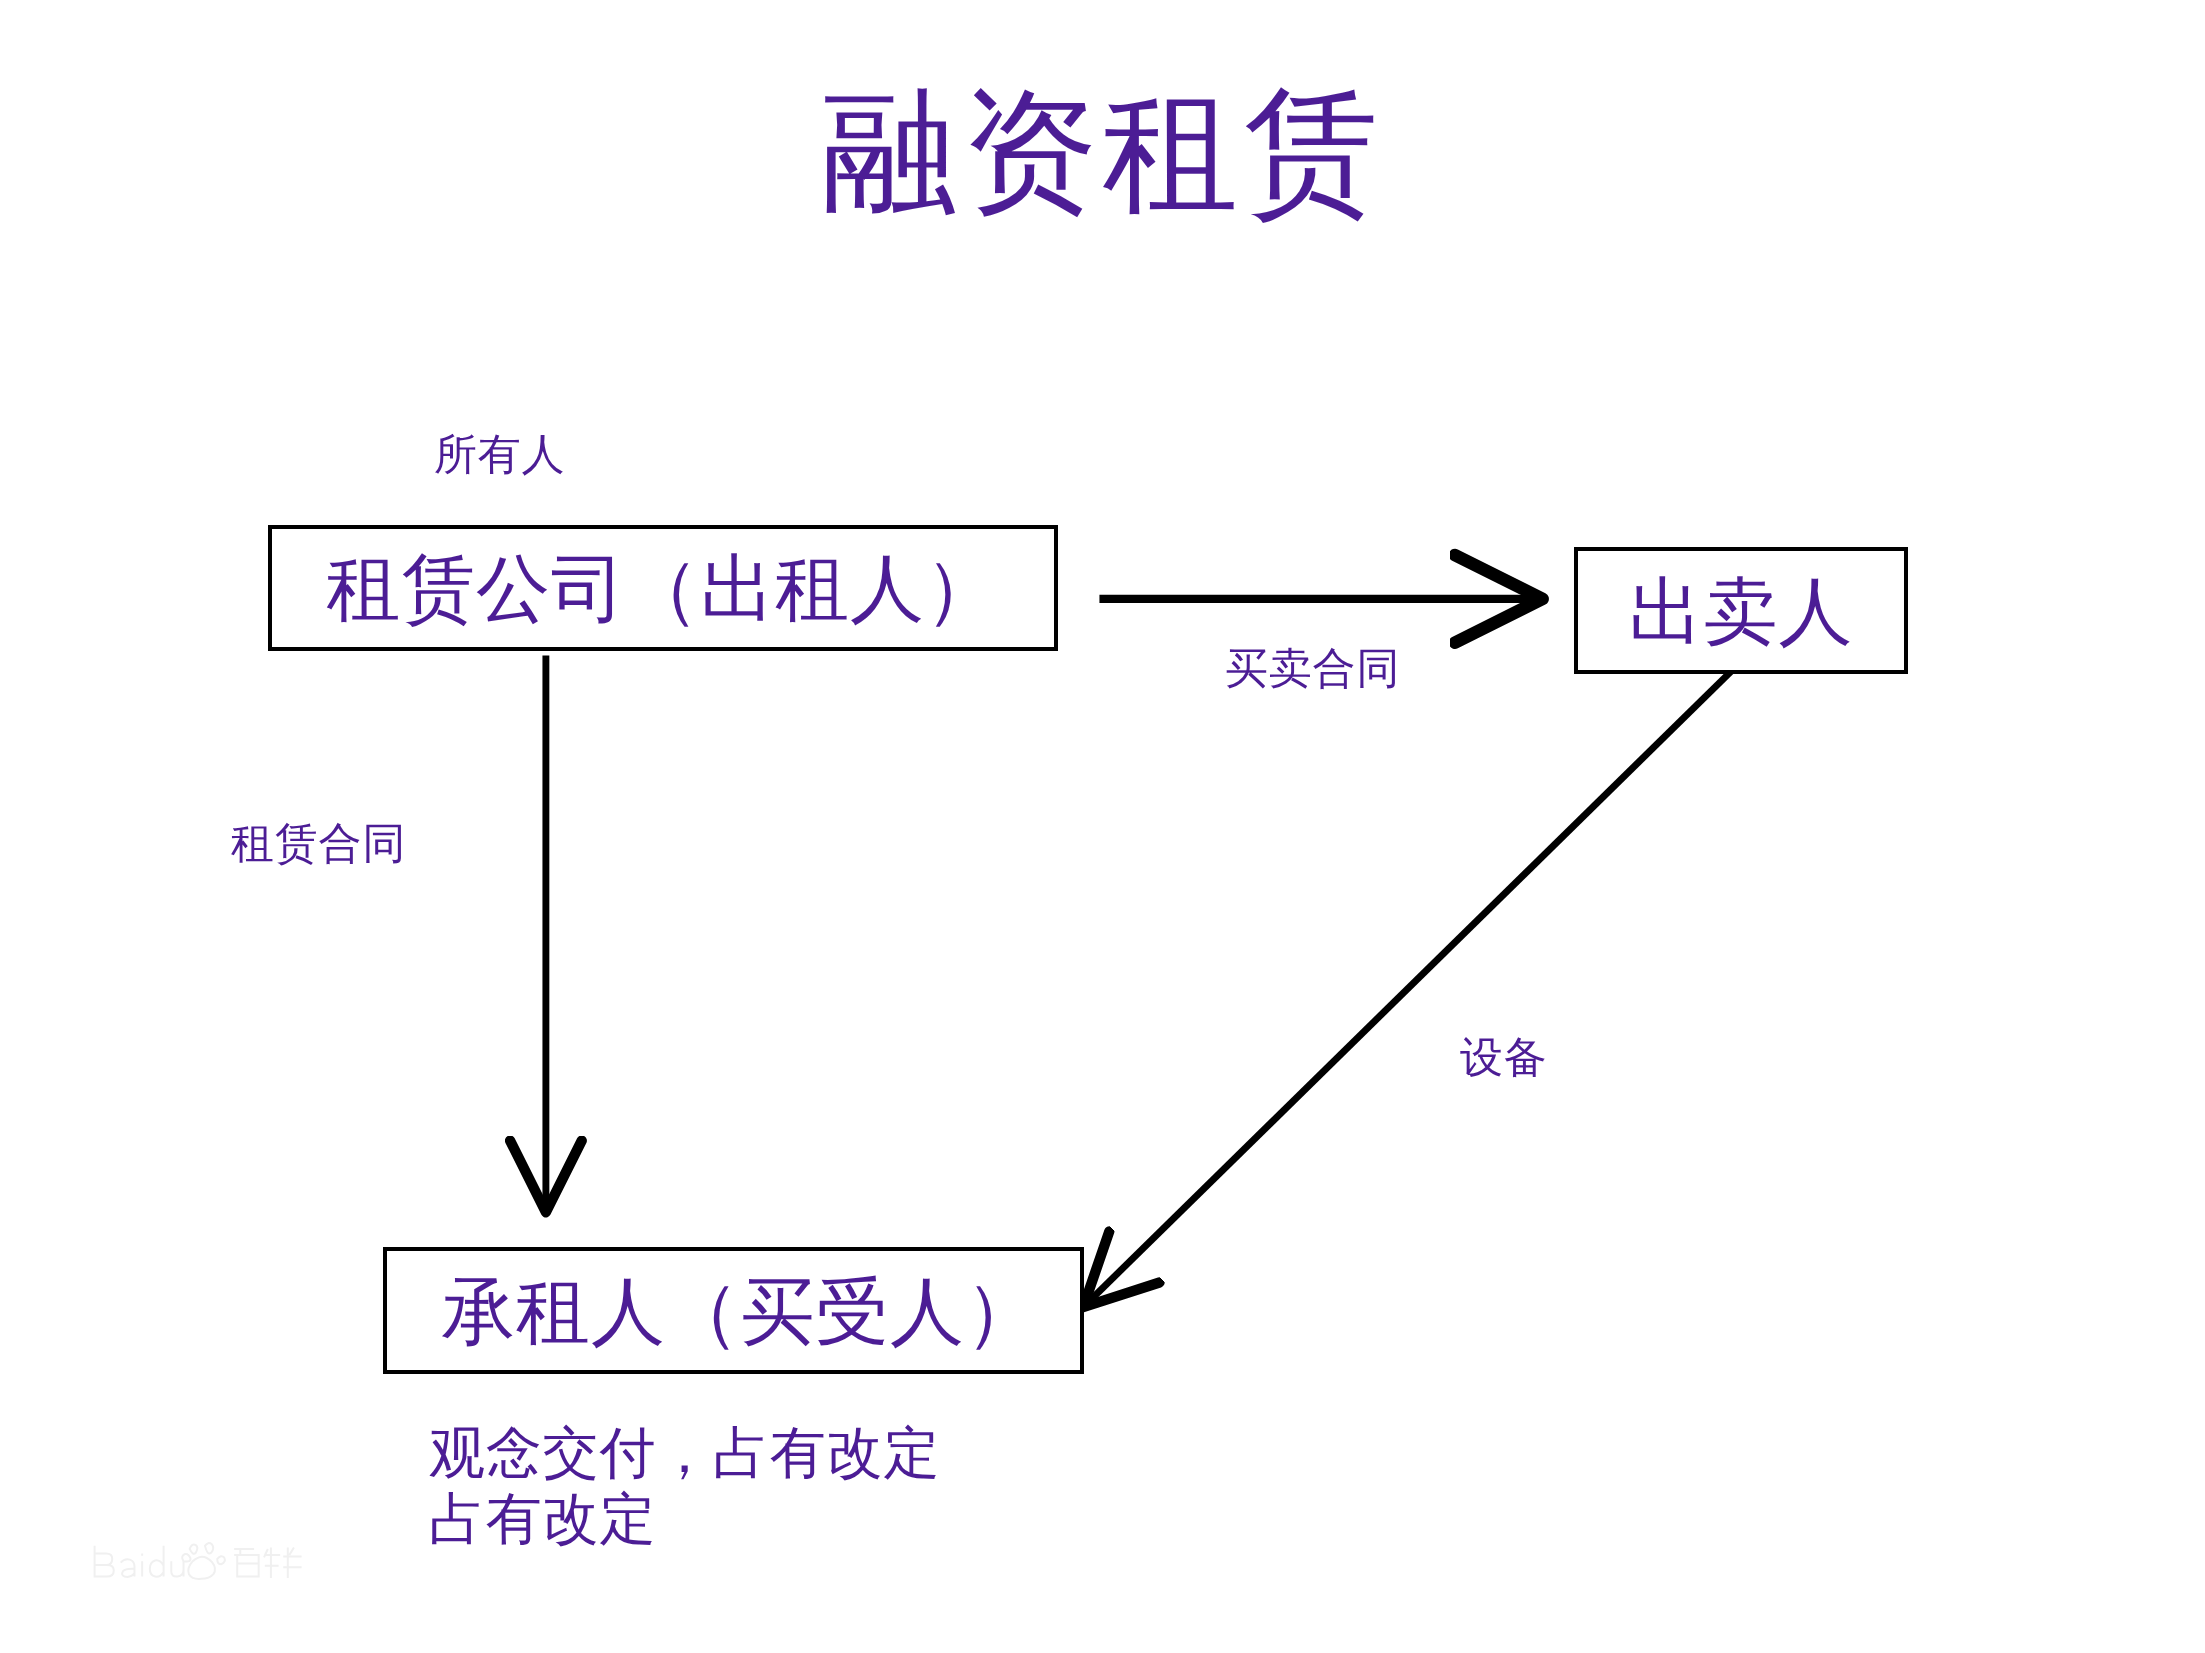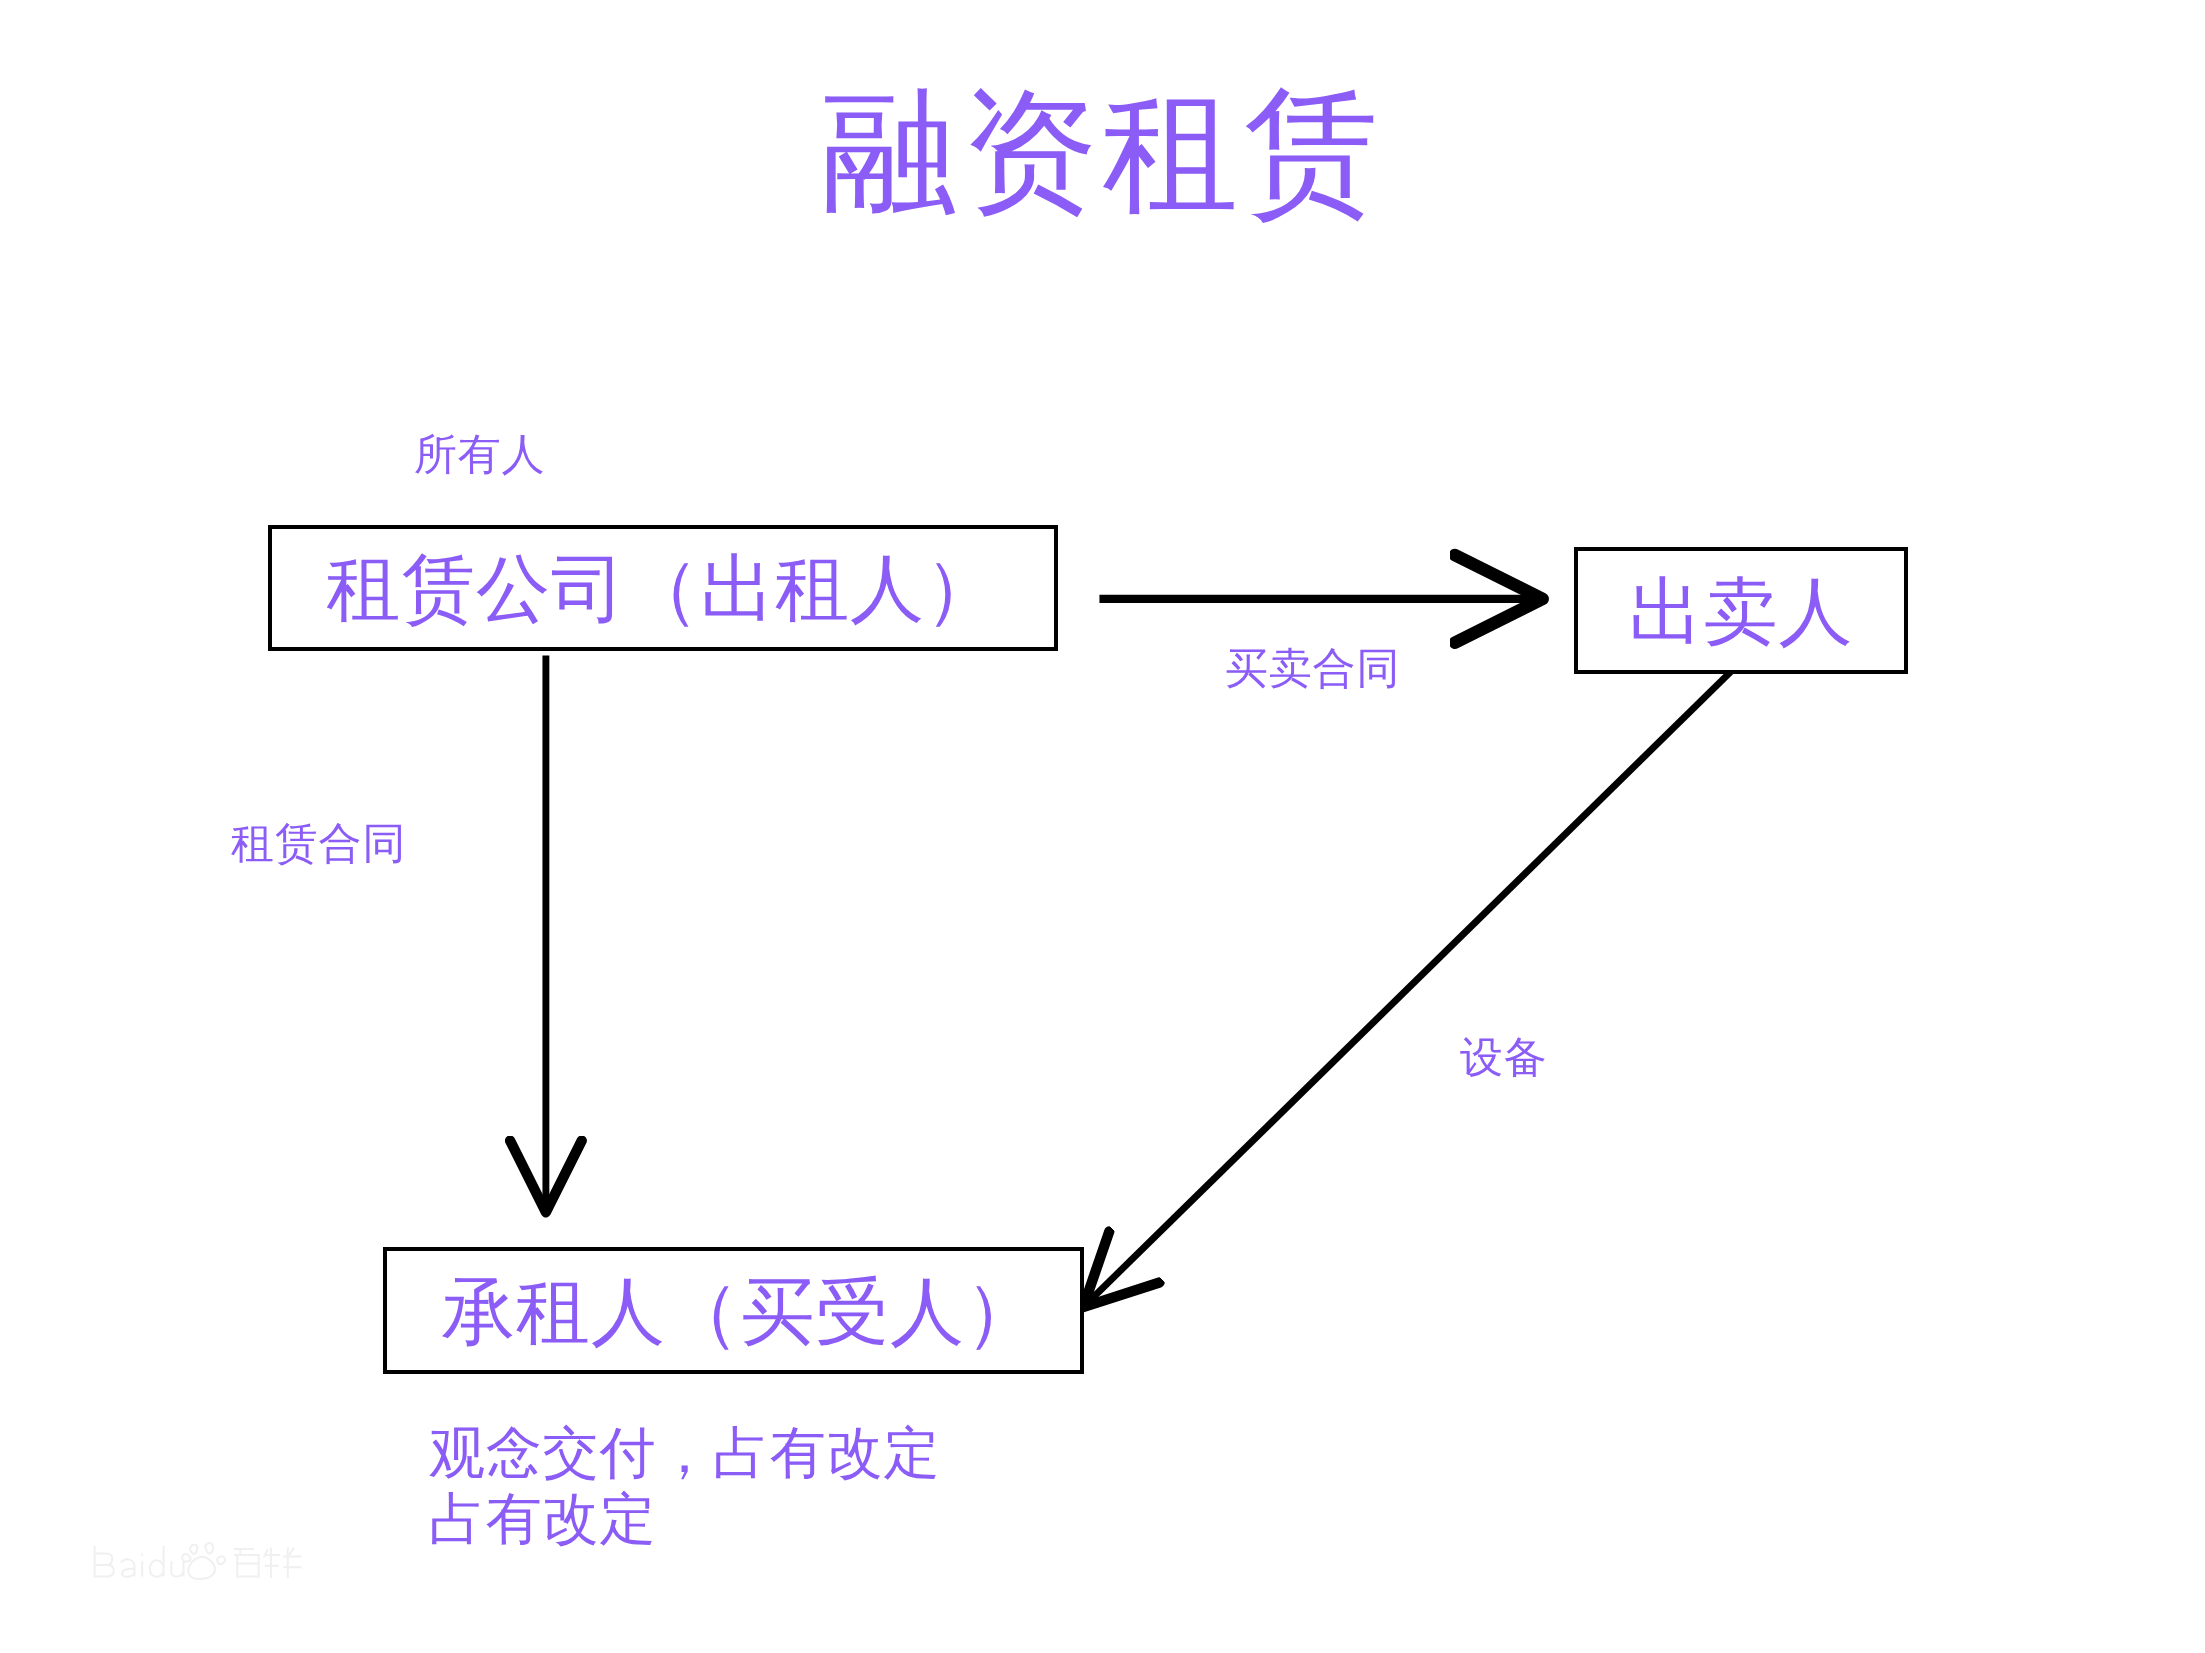--- a/index.html
+++ b/index.html
@@ -8,21 +8,21 @@
     padding: 0;
     background: #ffffff;
   }
   #slide {
     position: relative;
     width: 2205px;
     height: 1654px;
     background: #ffffff;
     overflow: hidden;
     font-family: "DejaVu Serif", "Liberation Serif", serif;
-    color: #8b5cf6;
+    color: #4c1d95;
   }
 
   
   #title {
     position: absolute;
     left: 0;
     top: 84px;
     width: 2205px;
     text-align: center;
     font-size: 136px;
@@ -69,21 +69,21 @@
   }
 
   
   .label {
     position: absolute;
     white-space: nowrap;
     font-size: 43px;
     line-height: 1.18;
     letter-spacing: 0.8px;
   }
-  #label-owner    { left: 414px;  top: 429px;  }
+  #label-owner    { left: 434px;  top: 429px;  }
   #label-sales    { left: 1225px; top: 643px;  }
   #label-lease    { left: 231px;  top: 818px; }
   #label-equip    { left: 1432px; top: 1032px; margin-left: 28px; }
   #label-notes    { left: 429px;  top: 1420px; font-size: 56px; }
   #label-notes div { margin: 0; padding: 0; }
 
   
   #connectors {
     position: absolute;
     left: 0;

